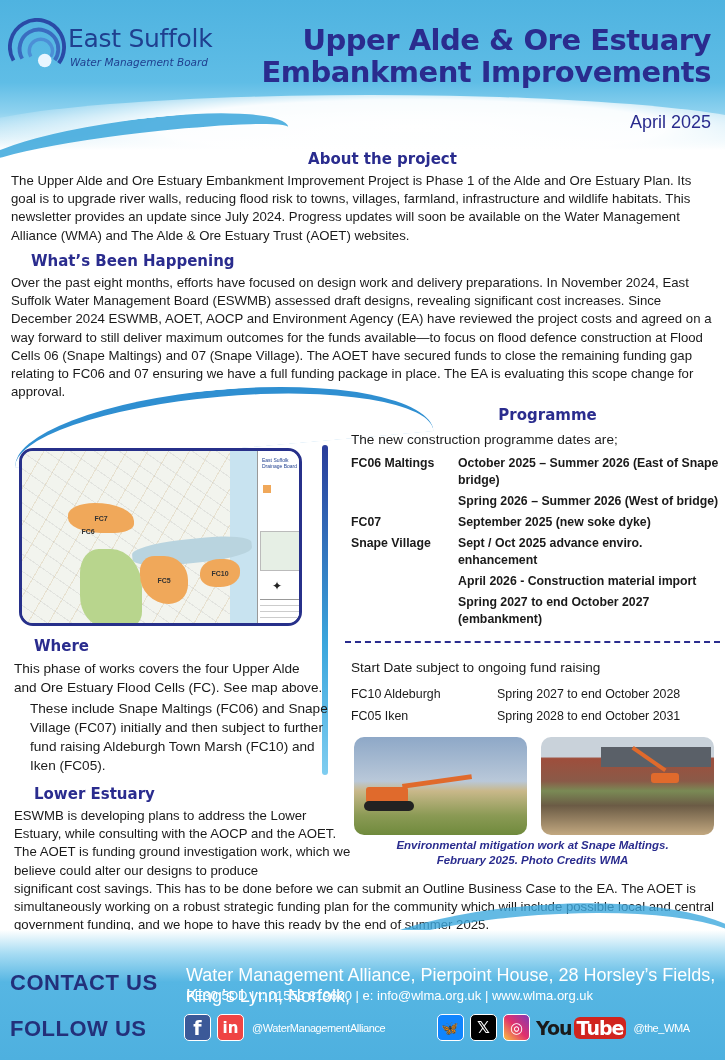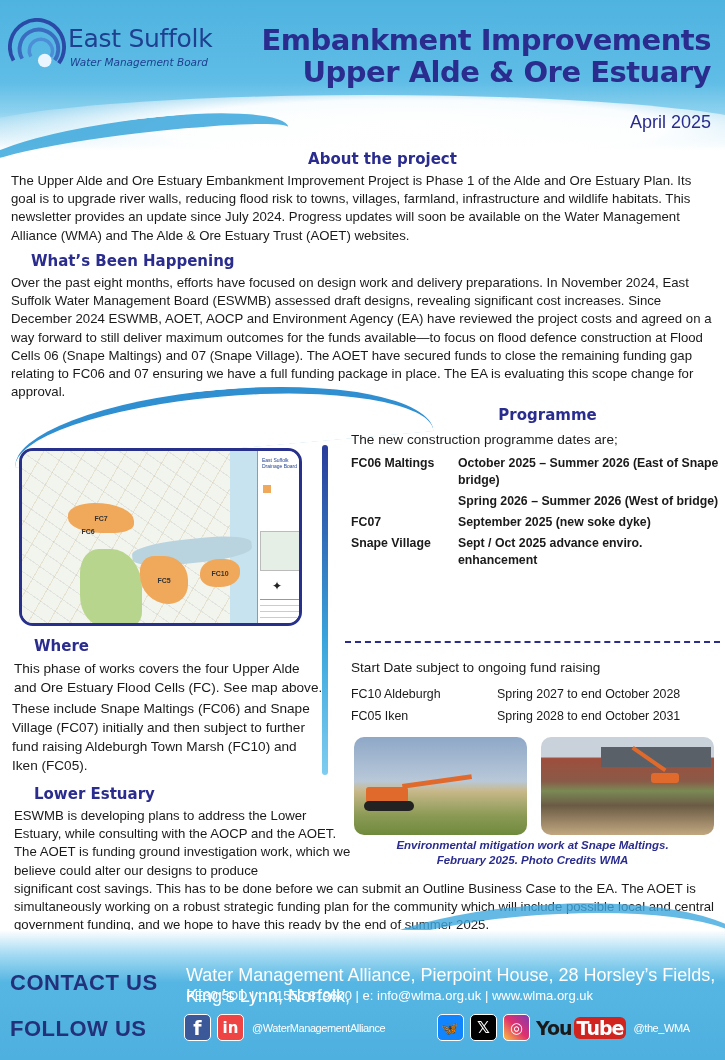--- a/index.html
+++ b/index.html
@@ -87,21 +87,21 @@
   .fc10 { left: 178px; top: 108px; width: 40px; height: 28px; border-radius: 50% 40% 50% 40%; }
   .map-logo { position: absolute; left: 4px; top: 6px; font-size: 5px; color: #1f3f8f; }
   .map-legend-sq { position: absolute; left: 5px; top: 34px; width: 8px; height: 8px; background: #f0a85a; }
   .map-inset { position: absolute; left: 2px; top: 80px; width: 40px; height: 40px; background: #e6efe5; border: 1px solid #bbb; }
   .map-north { position: absolute; left: 14px; top: 128px; font-size: 12px; color: #222; }
   .map-box { position: absolute; left: 2px; top: 148px; width: 40px; height: 22px; border-top: 1px solid #999;
     background: repeating-linear-gradient(180deg, #fff 0 5px, #ccc 5px 6px); }
 
   #where-h { position: absolute; left: 14px; top: 637px; }
   #where-p1 { position: absolute; left: 14px; top: 659px; width: 310px; font-size: 13.6px; line-height: 19px; }
-  #where-p2 { position: absolute; left: 12px; top: 699px; width: 310px; font-size: 13.6px; line-height: 19px; }
+  #where-p2 { position: absolute; left: 30px; top: 699px; width: 310px; font-size: 13.6px; line-height: 19px; }
   #lower-h { position: absolute; left: 14px; top: 785px; }
   #lower-p1 { position: absolute; left: 14px; top: 807px; width: 340px; }
   #lower-p2 { position: absolute; left: 14px; top: 880px; width: 705px; }
 
   
   #prog-h { position: absolute; left: 330px; width: 395px; top: 406px; text-align: center; }
   #prog-intro { position: absolute; left: 351px; top: 432px; font-size: 13.6px; }
   .prog-table { position: absolute; left: 351px; top: 455px; width: 372px; font-size: 12.3px; font-weight: bold; line-height: 17px; color: #1a1a1a; }
   .prog-row { display: flex; margin-bottom: 4px; }
   .prog-cell-label { width: 107px; flex: none; }
@@ -160,22 +160,22 @@
     <circle cx="30" cy="30" r="28" fill="none" stroke="#2a4aa6" stroke-width="4" stroke-dasharray="120 60" transform="rotate(150 30 30)"></circle>
     <circle cx="32" cy="32" r="20" fill="none" stroke="#3a6cc0" stroke-width="4" stroke-dasharray="85 45" transform="rotate(150 32 32)"></circle>
     <circle cx="34" cy="34" r="12" fill="none" stroke="#4c8fd6" stroke-width="3.5" stroke-dasharray="50 30" transform="rotate(150 34 34)"></circle>
     <circle cx="38" cy="44" r="7" fill="#e9f6ff"></circle>
   </svg>
   <div class="logo-name">East Suffolk</div>
   <div class="logo-sub">Water Management Board</div>
 </div>
 
 <div class="title">
+  <div>Upper Alde &amp; Ore Estuary</div>
   <div>Embankment Improvements</div>
-  <div>Upper Alde &amp; Ore Estuary</div>
 </div>
 <div class="date">April 2025</div>
 
 <div id="about-h" class="section-h">About the project</div>
 <p id="about-p" class="body-text">The Upper Alde and Ore Estuary Embankment Improvement Project is Phase 1 of the Alde and Ore Estuary Plan. Its goal is to upgrade river walls, reducing flood risk to towns, villages, farmland, infrastructure and wildlife habitats. This newsletter provides an update since July 2024. Progress updates will soon be available on the Water Management Alliance (WMA) and The Alde &amp; Ore Estuary Trust (AOET) websites.</p>
 
 <div id="happening-h" class="section-h">What’s Been Happening</div>
 <p id="happening-p" class="body-text">Over the past eight months, efforts have focused on design work and delivery preparations. In November 2024, East Suffolk Water Management Board (ESWMB) assessed draft designs, revealing significant cost increases. Since December 2024 ESWMB, AOET, AOCP and Environment Agency (EA) have reviewed the project costs and agreed on a way forward to still deliver maximum outcomes for the funds available—to focus on flood defence construction at Flood Cells 06 (Snape Maltings) and 07 (Snape Village). The AOET have secured funds to close the remaining funding gap relating to FC06 and 07 ensuring we have a full funding package in place. The EA is evaluating this scope change for approval.</p>
 
 <div class="swoosh-mid"></div>
@@ -218,23 +218,25 @@
   <div class="prog-row">
     <div class="prog-cell-label">FC07</div>
     <div class="prog-cell-value">September 2025 (new soke dyke)</div>
   </div>
   <div class="prog-row">
     <div class="prog-cell-label">Snape Village</div>
     <div class="prog-cell-value">Sept / Oct 2025 advance enviro. enhancement</div>
   </div>
   <div class="prog-row">
     <div class="prog-cell-label"></div>
+    <div class="prog-cell-value">April 2026 - Construction material import</div>
   </div>
   <div class="prog-row">
     <div class="prog-cell-label"></div>
+    <div class="prog-cell-value">Spring 2027 to end October 2027 (embankment)</div>
   </div>
 </div>
 
 <div class="dashed"></div>
 <div id="startdate">Start Date subject to ongoing fund raising</div>
 <div class="later-table">
   <div class="later-row">
     <div class="later-label">FC10 Aldeburgh</div>
     <div>Spring 2027 to end October 2028</div>
   </div>

